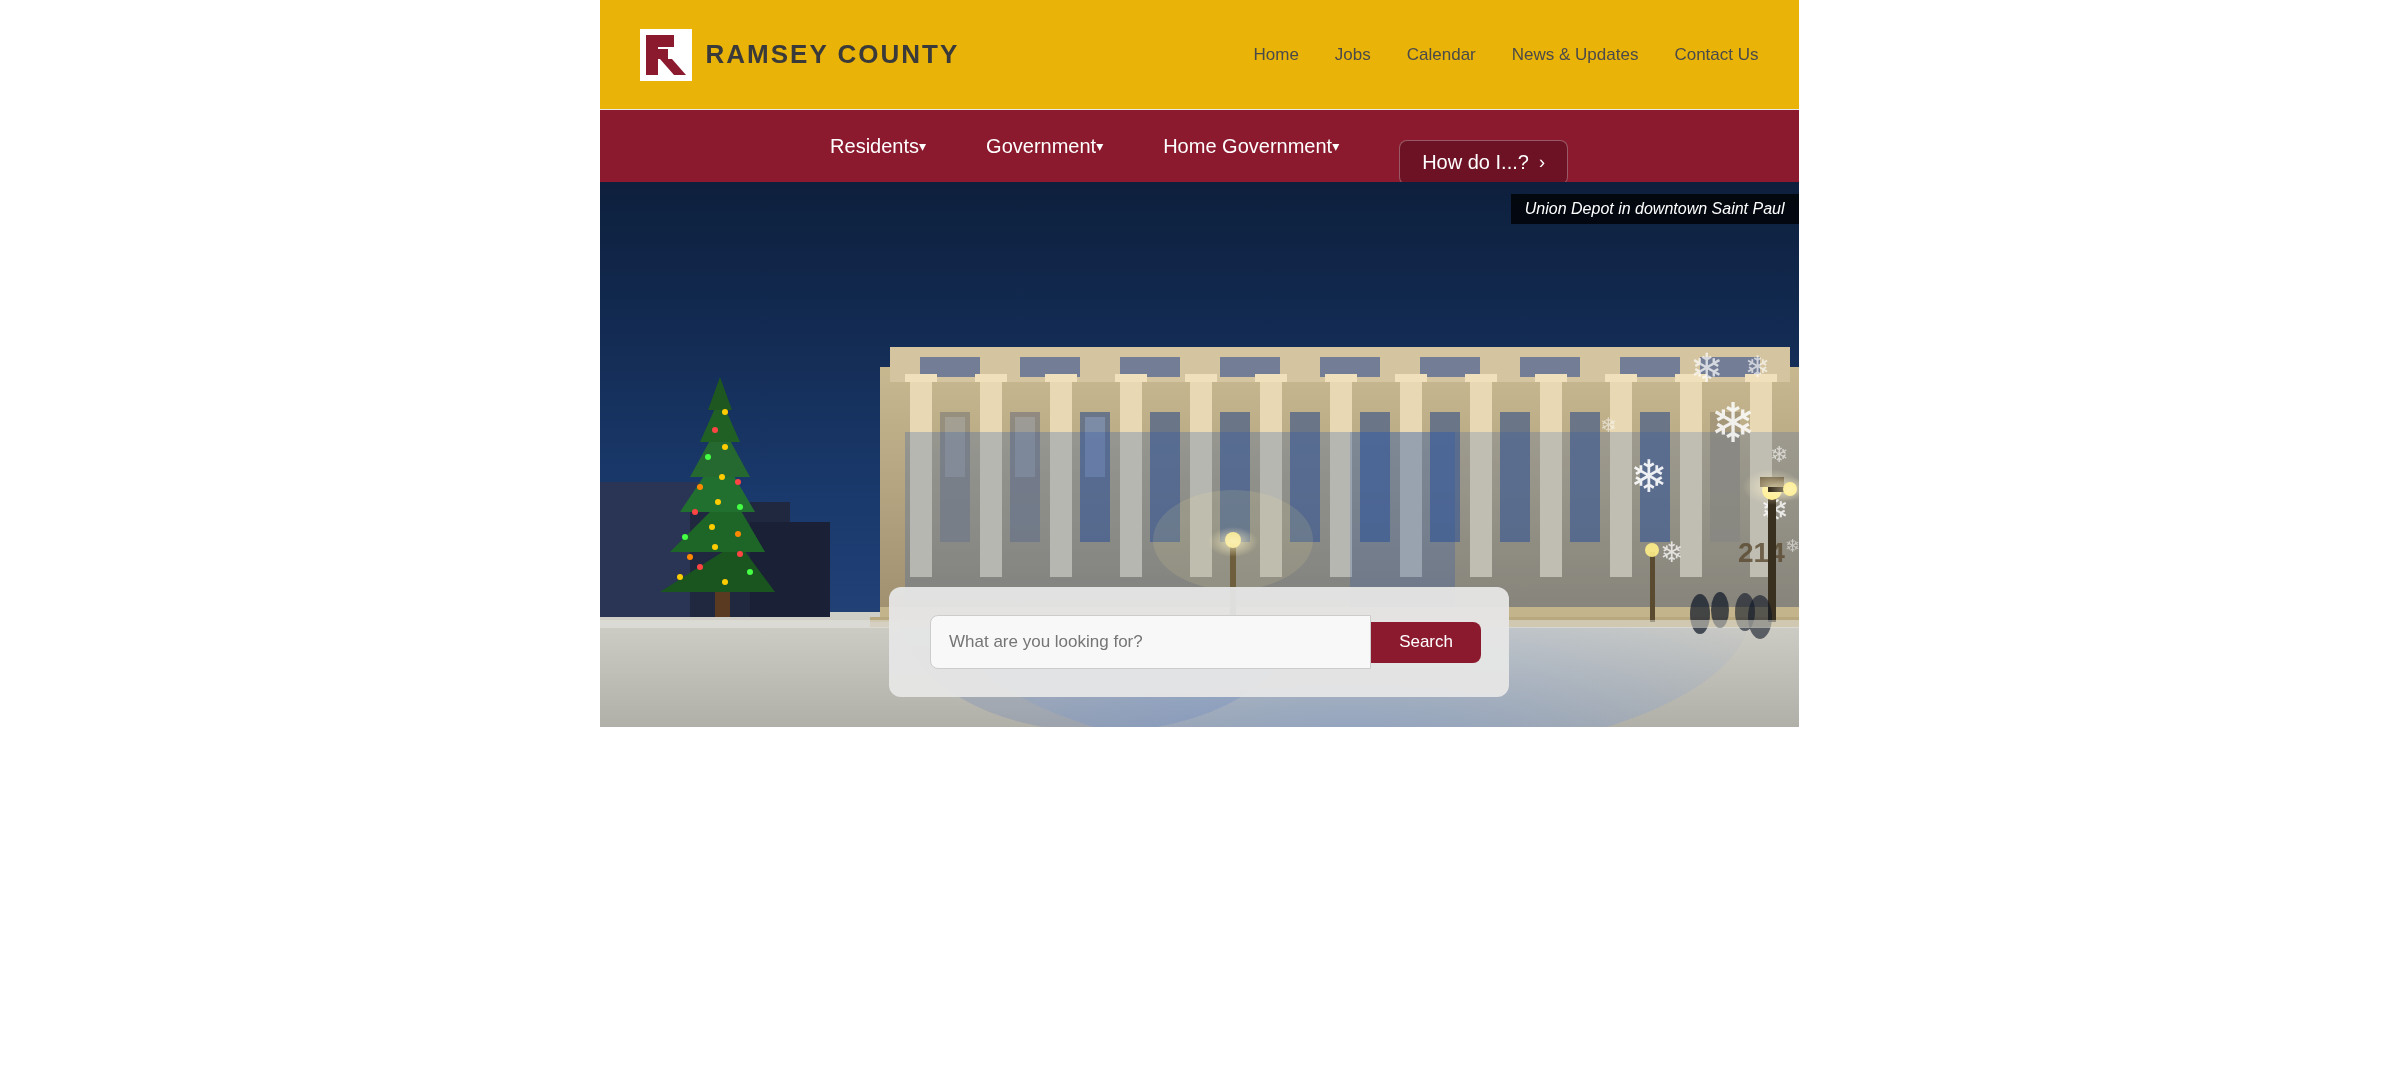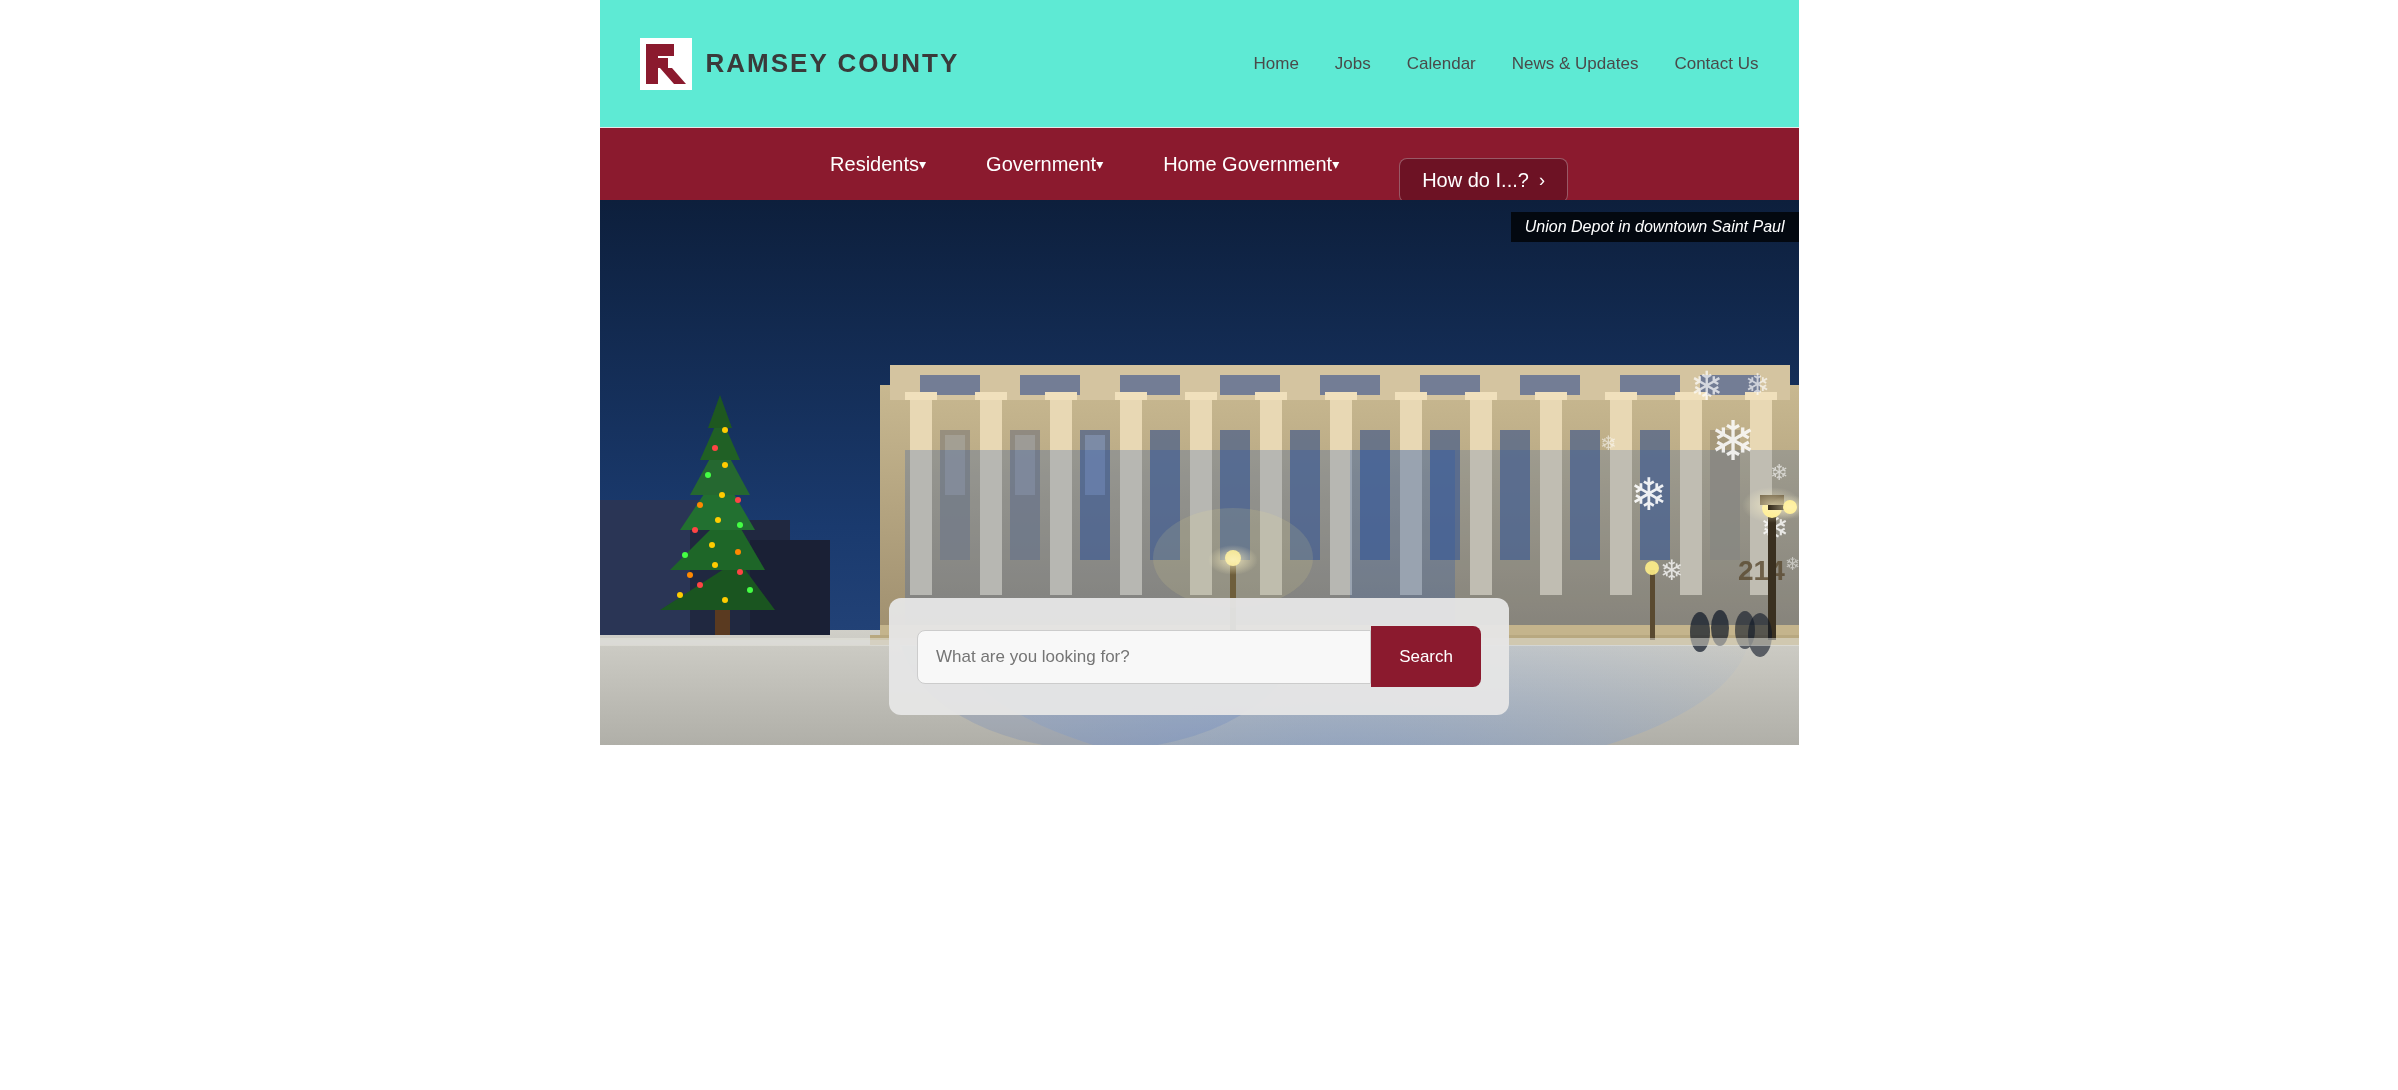--- a/index.html
+++ b/index.html
@@ -10,27 +10,27 @@
 
     body {
       font-family: 'Arial', sans-serif;
       overflow-x: hidden;
       width: 1199px;
       margin: 0 auto;
     }
 
     
     .header {
-      background: #5eead4;
+      background: #eab308;
       display: flex;
       align-items: center;
       justify-content: space-between;
       padding: 18px 40px;
       border-bottom: 1px solid #e8e8e8;
-      height: 128px;
+      height: 110px;
     }
 
     .logo-area {
       display: flex;
       align-items: center;
       gap: 14px;
       cursor: pointer;
     }
 
     .logo-r {
@@ -143,24 +143,25 @@
     .search-input {
       flex: 1;
       height: 54px;
       border: 1px solid #cccccc;
       border-radius: 8px 0 0 8px;
       padding: 0 18px;
       font-size: 17px;
       color: #999;
       outline: none;
       background: #f8f8f8;
+      margin-left: 13px;
     }
 
     .search-button {
-      height: 61px;
+      height: 41px;
       background: #8b1a2e;
       color: #ffffff;
       border: none;
       border-radius: 0 8px 8px 0;
       padding: 0 28px;
       font-size: 17px;
       font-weight: 500;
       cursor: pointer;
       white-space: nowrap;
     }

